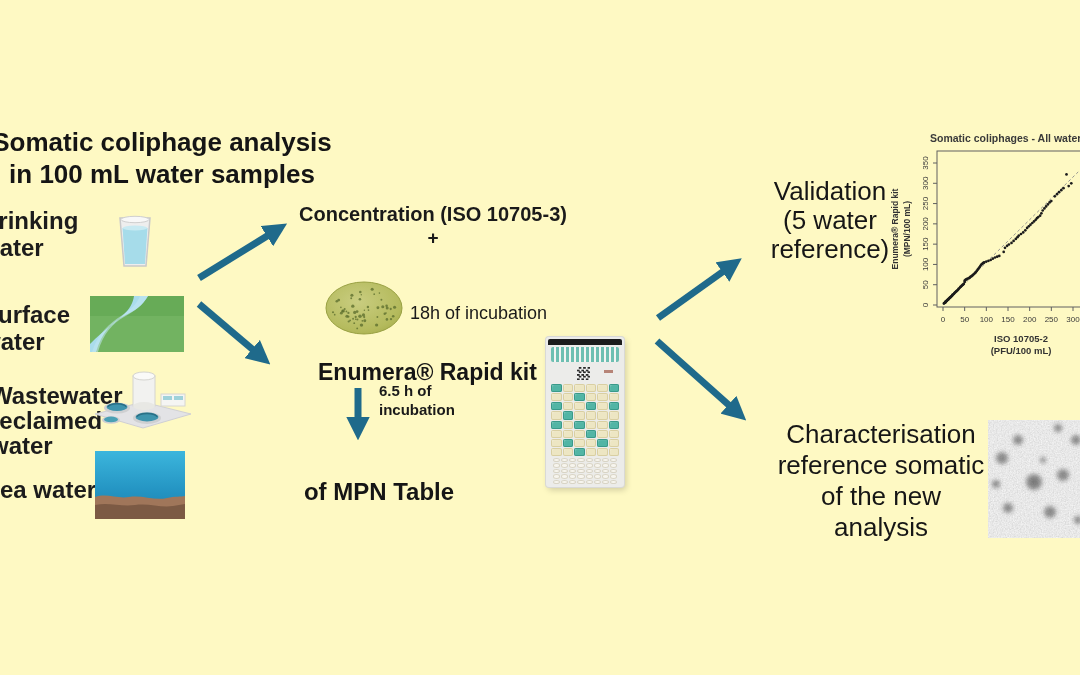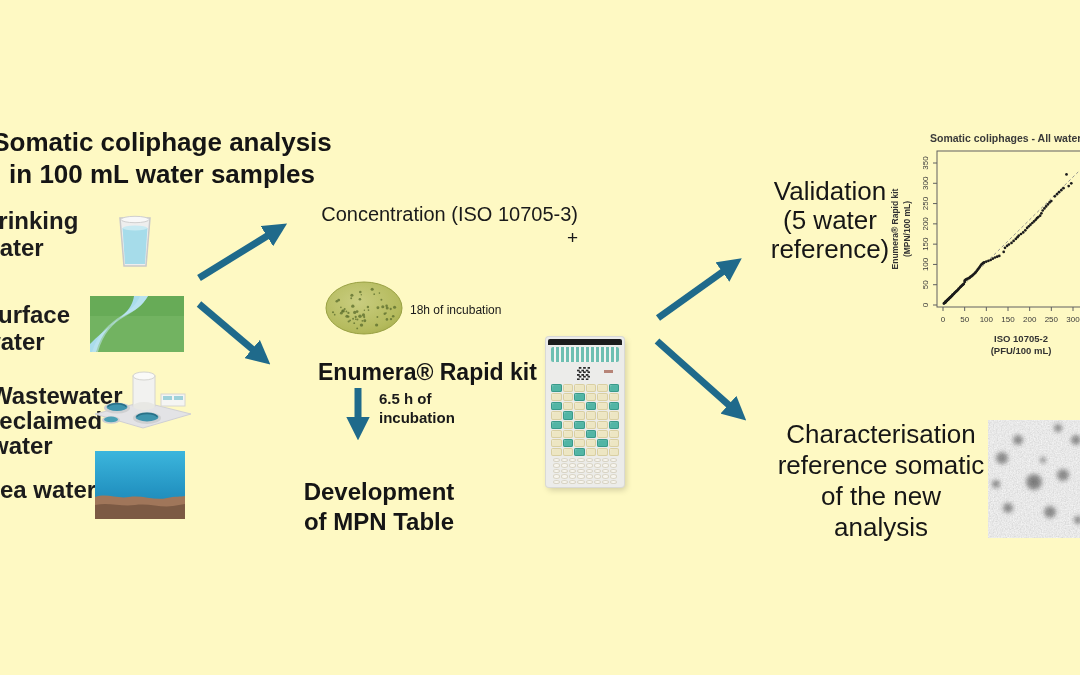--- a/index.html
+++ b/index.html
@@ -8,25 +8,25 @@
     font-family:"Liberation Sans", sans-serif;color:#111;
   }
   .abs{position:absolute;}
   .ctr{text-align:center;}
   #fig-title{left:-8px;top:126px;width:340px;font-size:26px;line-height:32px;font-weight:700;color:#151515;}
   .sample-label{font-size:24px;line-height:27px;font-weight:700;color:#1c1c1c;}
   #lbl-drinking{left:-19px;top:207px;}
   #lbl-surface{left:-18px;top:301px;}
   #lbl-wastewater{left:-10px;top:383px;line-height:25px;}
   #lbl-sea{left:-16px;top:476px;}
-  #iso-block{left:304px;top:203px;width:274px;font-size:20px;line-height:23px;font-weight:400;color:#1a1a1a;text-align:right;}
+  #iso-block{left:296px;top:203px;width:274px;font-size:20px;line-height:23px;font-weight:700;color:#1a1a1a;}
   #iso-block .plus{font-size:19px;}
-  #incub18{left:410px;top:303px;font-size:12px;font-weight:400;color:#1a1a1a;}
+  #incub18{left:410px;top:303px;font-size:18px;font-weight:400;color:#1a1a1a;}
   #kit-name{left:318px;top:359px;font-size:23px;font-weight:700;color:#151515;}
-  #incub65{left:379px;top:389px;font-size:15px;line-height:19px;font-weight:700;color:#1a1a1a;}
+  #incub65{left:379px;top:381px;font-size:15px;line-height:19px;font-weight:700;color:#1a1a1a;}
   #development{left:283px;top:477px;width:192px;font-size:24px;line-height:30px;font-weight:700;color:#151515;}
   #validation{left:757px;top:177px;width:146px;font-size:26px;line-height:29px;font-weight:400;color:#161616;}
   #characterisation{left:770px;top:419px;width:222px;font-size:26px;line-height:31px;font-weight:400;color:#161616;}
   svg{display:block;}
   #arrow-layer{left:0;top:0;pointer-events:none;}
   
   #tray{left:546px;top:337px;width:78px;height:150px;background:#ececea;border-radius:3px;
         box-shadow:0 0 0 1px #d9d9d6, 2px 3px 6px rgba(0,0,0,0.18);}
   #tray-top{position:absolute;left:2px;top:2px;width:74px;height:6px;background:#1c1c1c;border-radius:2px 2px 0 0;}
   #tray-head{position:absolute;left:5px;top:10px;width:68px;height:15px;background:#f6f6f4;
@@ -197,21 +197,20 @@
   </svg>
 
   <div id="incub18" class="abs">18h of incubation</div>
 
   <div id="kit-name" class="abs">Enumera® Rapid kit</div>
   <div id="incub65" class="abs">
     <div>6.5 h of</div>
     <div>incubation</div>
   </div>
   <div id="development" class="abs ctr">
-    <div>Development</div>
     <div>of MPN Table</div>
   </div>
 
   <div id="tray" class="abs">
     <div id="tray-top"></div>
     <div id="tray-head"></div>
     <div id="tray-qr"></div>
     <div id="tray-mark"></div>
     <div id="tray-wells">
         <div class="well T"></div>

